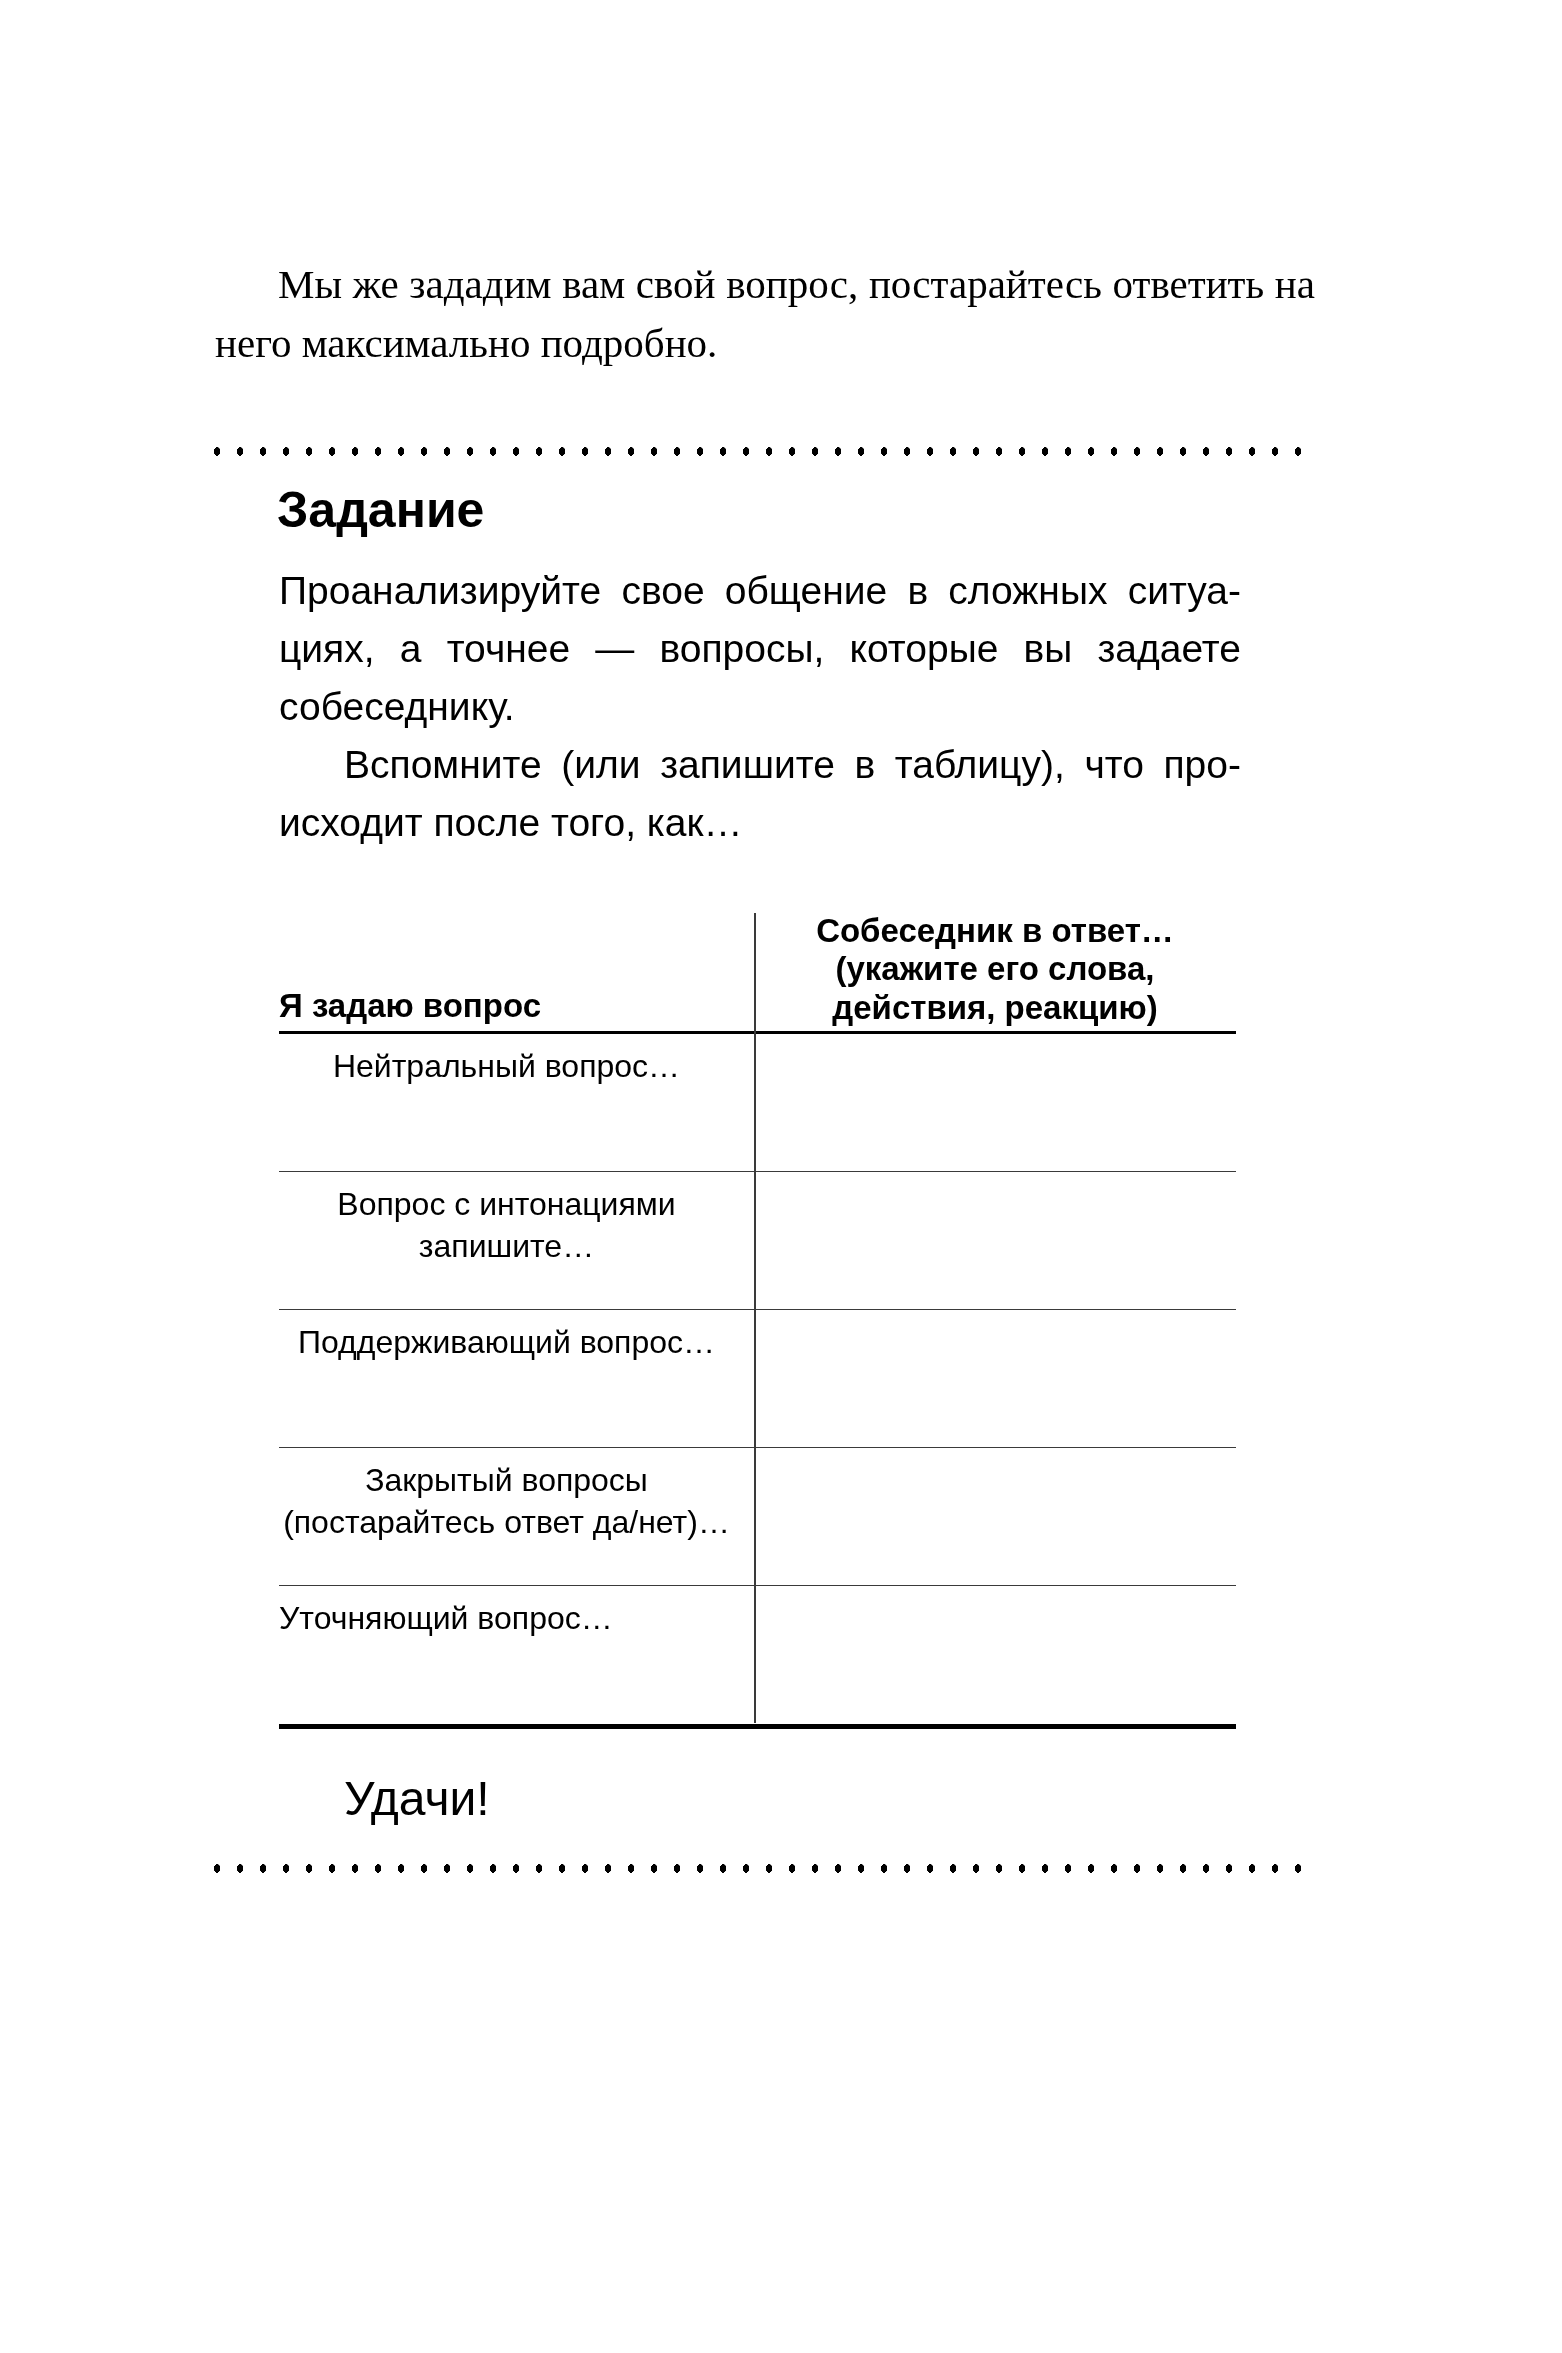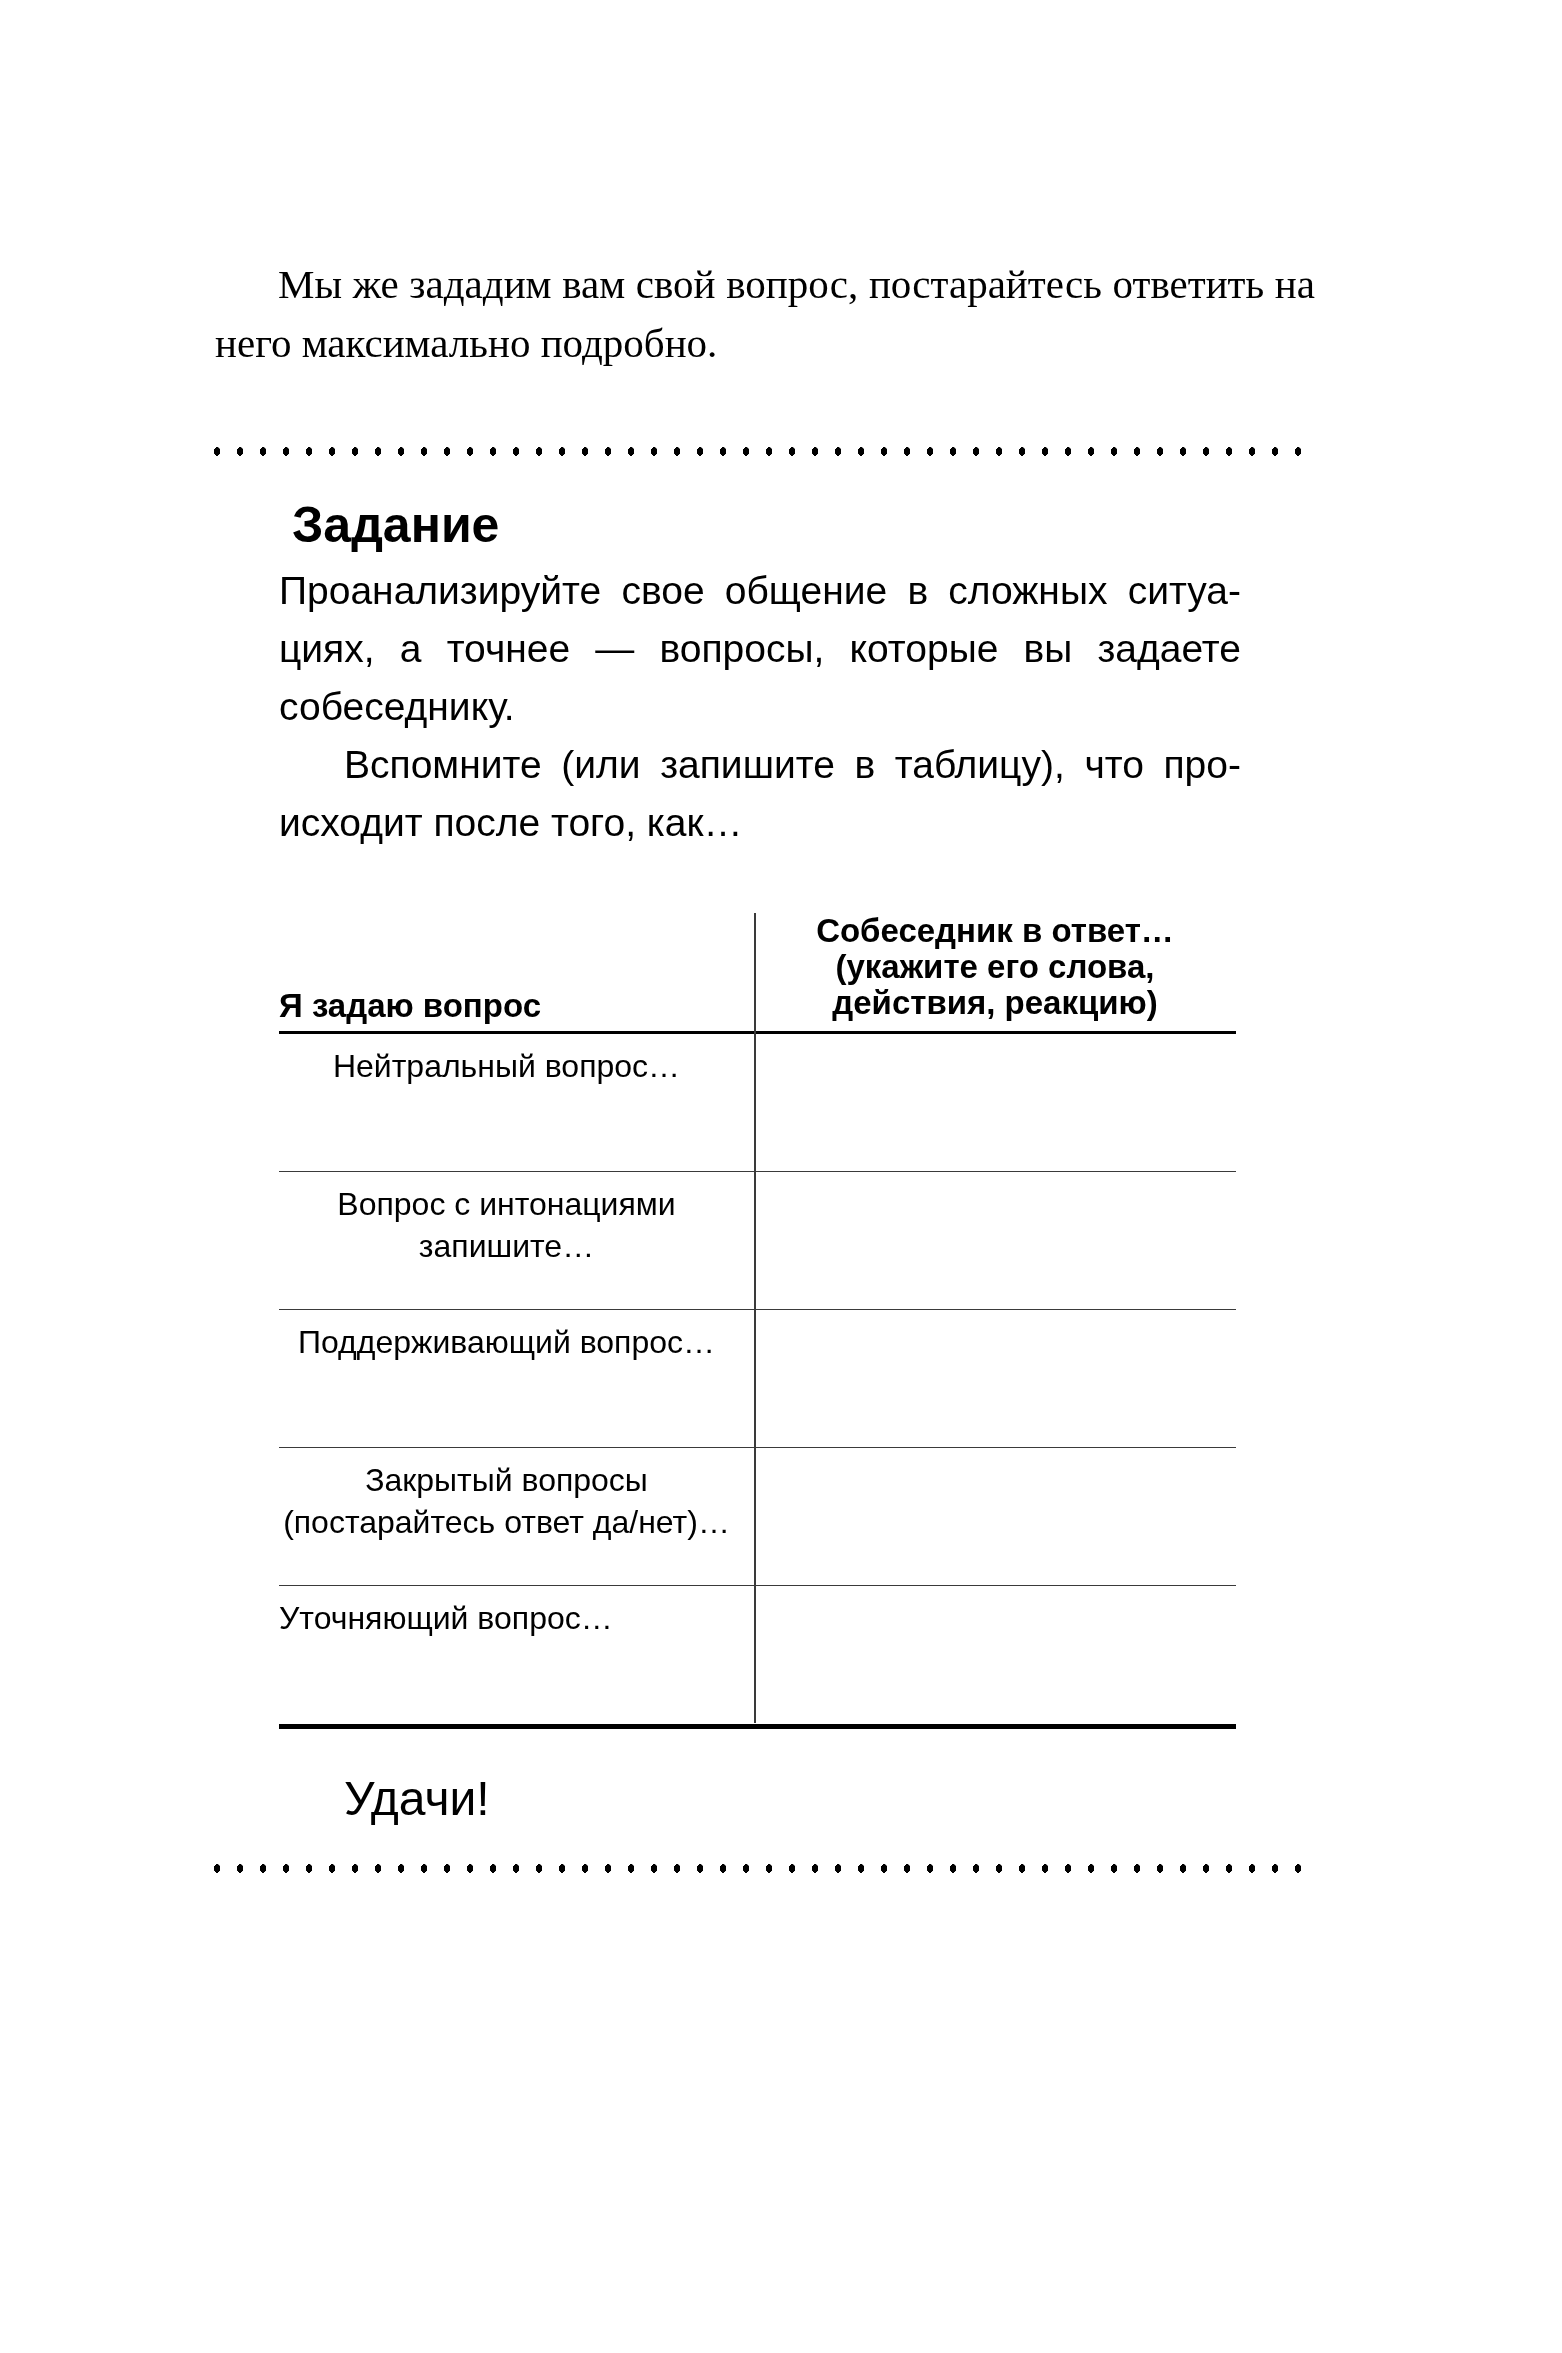--- a/index.html
+++ b/index.html
@@ -37,21 +37,21 @@
     background-repeat: repeat-x;
   }
   .dots-top { top: 445px; }
   .dots-bottom { top: 1862px; }
 
   
   .task-title {
     position: absolute;
     left: 277px;
     top: 480px;
-    margin: 15px;
+    margin: 0;
     font-family: "Liberation Sans", "DejaVu Sans", sans-serif;
     font-weight: bold;
     font-size: 50px;
     line-height: 60px;
   }
   .task-body {
     position: absolute;
     left: 279px;
     top: 562px;
     width: 962px;
@@ -84,21 +84,21 @@
     padding-bottom: 7.2px;
     box-sizing: border-box;
     font-weight: bold;
     font-size: 33px;
     line-height: 36px;
   }
   .th-right {
     flex: 1;
     display: flex;
     flex-direction: column;
-    justify-content: flex-start;
+    justify-content: space-between;
     align-items: center;
     text-align: center;
     padding-bottom: 5.4px;
     box-sizing: border-box;
     font-weight: bold;
     font-size: 33px;
     line-height: 36px;
   }
   .tbody {
     border-top: 3.6px solid #000000;

